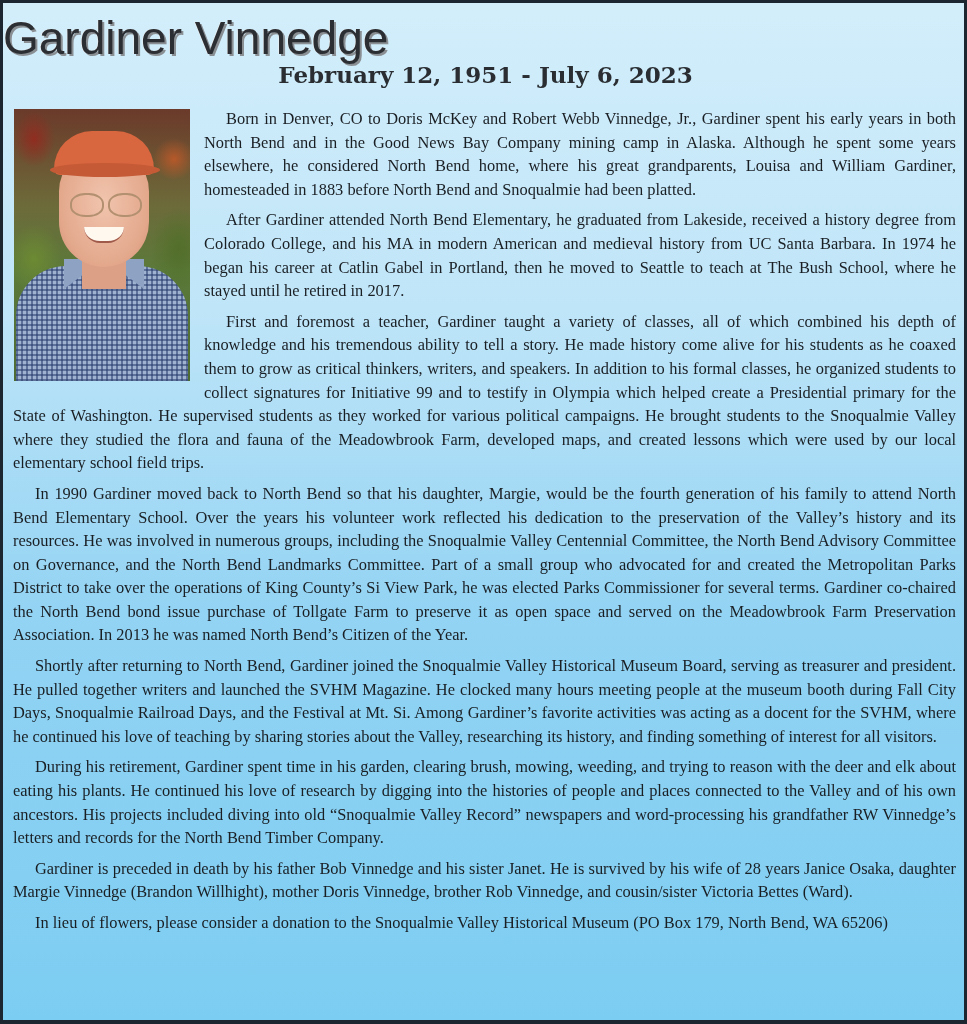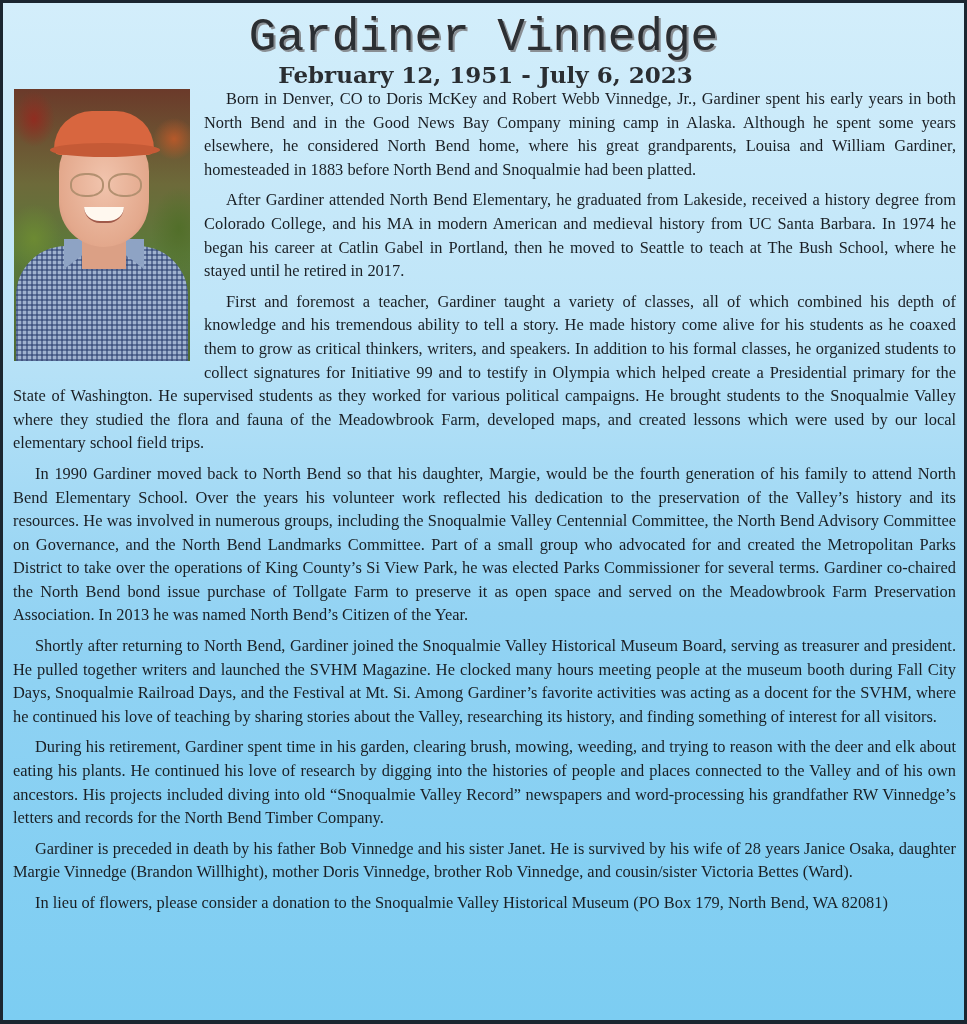--- a/index.html
+++ b/index.html
@@ -13,40 +13,40 @@
       position: absolute;
       left: 3px; top: 3px;
       width: 961px; height: 1017px;
       background: linear-gradient(to bottom, #d3eefb 0%, #bfe5f8 30%, #93d3f3 60%, #7ccdf2 100%);
       box-sizing: border-box;
       font-family: "Liberation Serif", "DejaVu Serif", serif;
       color: #1a1f24;
     }
     .title {
       position: absolute; left: 0; top: 10px; width: 100%;
-      text-align: center;
+      text-align: left;
       font-size: 46px; line-height: 50px;
-      font-family: Liberation Mono, monospace;
+      font-family: Liberation Sans, sans-serif;
       color: #2b2f33;
       text-shadow: 2px 2px 0 #8a8f94, -0.5px -0.5px 0 #f0f0f0;
       letter-spacing: 0px;
       margin: 0;
       font-weight: normal;
     }
     .dates {
       position: absolute; left: 0; top: 56px; width: 100%;
       text-align: center;
       font-size: 23px; line-height: 28px;
       font-family: "DejaVu Serif", "Liberation Serif", serif;
       font-weight: bold;
       color: #2a2e32;
       margin: 2px;
     }
     .body-text {
-      position: absolute; left: 10px; top: 84px; width: 943px;
+      position: absolute; left: 10px; top: 104px; width: 943px;
       font-size: 16.4px; line-height: 23.6px;
       text-align: justify;
     }
     .photo {
       float: left;
       width: 176px; height: 272px;
       margin: 2px 14px 6px 1px;
       position: relative;
       overflow: hidden;
       background:
@@ -127,15 +127,15 @@
       <div class="smile"></div>
     </div>
 
     <p class="para">Born in Denver, CO to Doris McKey and Robert Webb Vinnedge, Jr., Gardiner spent his early years in both North Bend and in the Good News Bay Company mining camp in Alaska. Although he spent some years elsewhere, he considered North Bend home, where his great grandparents, Louisa and William Gardiner, homesteaded in 1883 before North Bend and Snoqualmie had been platted.</p>
     <p class="para">After Gardiner attended North Bend Elementary, he graduated from Lakeside, received a history degree from Colorado College, and his MA in modern American and medieval history from UC Santa Barbara. In 1974 he began his career at Catlin Gabel in Portland, then he moved to Seattle to teach at The Bush School, where he stayed until he retired in 2017.</p>
     <p class="para">First and foremost a teacher, Gardiner taught a variety of classes, all of which combined his depth of knowledge and his tremendous ability to tell a story. He made history come alive for his students as he coaxed them to grow as critical thinkers, writers, and speakers. In addition to his formal classes, he organized students to collect signatures for Initiative 99 and to testify in Olympia which helped create a Presidential primary for the State of Washington. He supervised students as they worked for various political campaigns. He brought students to the Snoqualmie Valley where they studied the flora and fauna of the Meadowbrook Farm, developed maps, and created lessons which were used by our local elementary school field trips.</p>
     <p class="para">In 1990 Gardiner moved back to North Bend so that his daughter, Margie, would be the fourth generation of his family to attend North Bend Elementary School. Over the years his volunteer work reflected his dedication to the preservation of the Valley’s history and its resources. He was involved in numerous groups, including the Snoqualmie Valley Centennial Committee, the North Bend Advisory Committee on Governance, and the North Bend Landmarks Committee. Part of a small group who advocated for and created the Metropolitan Parks District to take over the operations of King County’s Si View Park, he was elected Parks Commissioner for several terms. Gardiner co-chaired the North Bend bond issue purchase of Tollgate Farm to preserve it as open space and served on the Meadowbrook Farm Preservation Association. In 2013 he was named North Bend’s Citizen of the Year.</p>
     <p class="para">Shortly after returning to North Bend, Gardiner joined the Snoqualmie Valley Historical Museum Board, serving as treasurer and president. He pulled together writers and launched the SVHM Magazine. He clocked many hours meeting people at the museum booth during Fall City Days, Snoqualmie Railroad Days, and the Festival at Mt. Si. Among Gardiner’s favorite activities was acting as a docent for the SVHM, where he continued his love of teaching by sharing stories about the Valley, researching its history, and finding something of interest for all visitors.</p>
     <p class="para">During his retirement, Gardiner spent time in his garden, clearing brush, mowing, weeding, and trying to reason with the deer and elk about eating his plants. He continued his love of research by digging into the histories of people and places connected to the Valley and of his own ancestors. His projects included diving into old “Snoqualmie Valley Record” newspapers and word-processing his grandfather RW Vinnedge’s letters and records for the North Bend Timber Company.</p>
     <p class="para">Gardiner is preceded in death by his father Bob Vinnedge and his sister Janet. He is survived by his wife of 28 years Janice Osaka, daughter Margie Vinnedge (Brandon Willhight), mother Doris Vinnedge, brother Rob Vinnedge, and cousin/sister Victoria Bettes (Ward).</p>
-    <p class="para">In lieu of flowers, please consider a donation to the Snoqualmie Valley Historical Museum (PO Box 179, North Bend, WA 82081)</p>
+    <p class="para">In lieu of flowers, please consider a donation to the Snoqualmie Valley Historical Museum (PO Box 179, North Bend, WA 65206)</p>
   </div>
 </div>
 
 </body></html>

